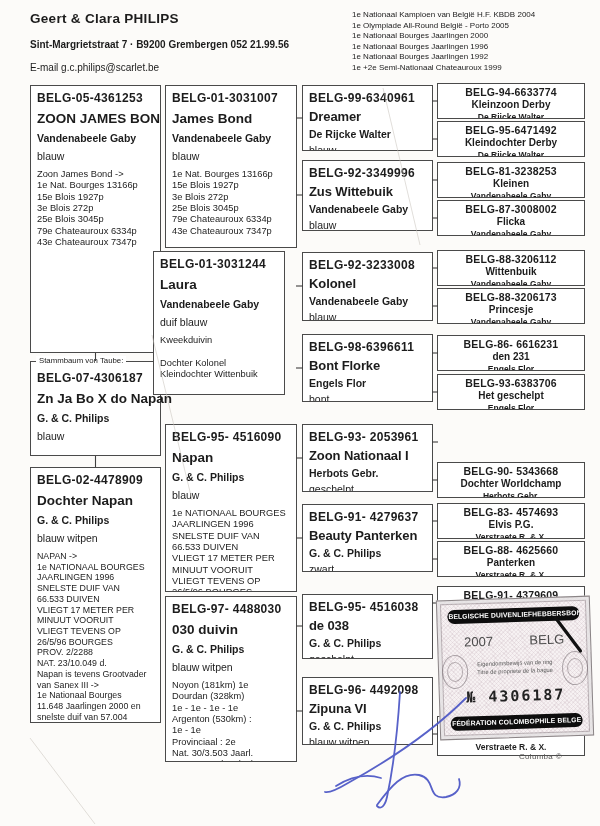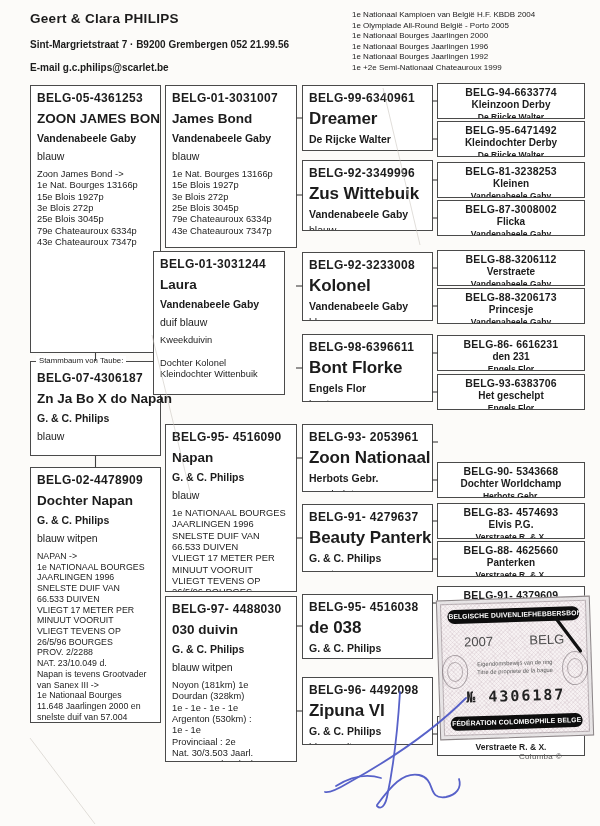--- a/index.html
+++ b/index.html
@@ -1,33 +1,33 @@
 <!DOCTYPE html>
 <html><head>
 <meta charset="utf-8">
 <style>
   html,body{margin:0;padding:0;background:#e8e6e2;}
   #page{position:relative;width:600px;height:826px;background:#fcfbf9;
         font-family:"Liberation Sans",sans-serif;color:#1c1c1c;overflow:hidden;}
   
   .hdr-owner{position:absolute;left:30px;top:11px;font-size:13.5px;font-weight:bold;letter-spacing:.3px;}
   .hdr-address{position:absolute;left:30px;top:39px;font-size:10px;font-weight:bold;}
-  .hdr-email{position:absolute;left:30px;top:62px;font-size:10px;font-weight:bold;}
+  .hdr-email{position:absolute;left:30px;top:62px;font-size:10px;font-weight:normal;}
   .hdr-achv{position:absolute;left:352px;top:10px;font-size:8px;line-height:1.32;white-space:pre-line;color:#222;}
   
   .pbox{position:absolute;background:#fff;border:1px solid #4a4a4a;box-sizing:border-box;
         padding:5px 6px 4px;overflow:hidden;}
   .ring{font-size:12px;font-weight:bold;letter-spacing:.3px;margin-bottom:6px;white-space:nowrap;}
   .bname{font-size:13.5px;font-weight:bold;margin-bottom:6px;white-space:nowrap;}
   .breeder{font-size:10.5px;font-weight:bold;margin-bottom:6px;white-space:nowrap;}
   .bcolor{font-size:10.5px;margin-bottom:7px;}
   .results{font-size:9.3px;line-height:1.22;white-space:pre-line;}
   .dam-results{font-size:8.8px;}
   .c3 .ring{margin-bottom:4px;}
-  .c3 .bname{font-size:17px;letter-spacing:-.1px;margin-bottom:4px;}
+  .c3 .bname{font-size:13px;letter-spacing:-.1px;margin-bottom:4px;}
   .c3 .breeder{margin-bottom:4px;}
   .c3 .bcolor{margin-bottom:0;}
   
   .frame{position:absolute;left:30px;top:361px;width:131px;height:95px;border:1px solid #4a4a4a;
          background:#fff;box-sizing:border-box;padding:9px 6px 4px;overflow:visible;}
   .frame-label{position:absolute;top:-6px;left:5px;background:#fff;font-size:7.8px;padding:0 3px;color:#222;white-space:nowrap;}
   
   .sbox{position:absolute;left:437px;width:148px;height:36px;background:#fff;border:1px solid #4a4a4a;
         box-sizing:border-box;padding:2px 6px;overflow:hidden;text-align:center;}
   .sring{font-size:10.5px;font-weight:bold;letter-spacing:.2px;margin-bottom:1px;white-space:nowrap;}
@@ -268,21 +268,21 @@
     <div class="sname">Kleinen</div>
     <div class="sbreeder">Vandenabeele Gaby</div>
   </div>
   <div class="sbox" style="top:200px">
     <div class="sring">BELG-87-3008002</div>
     <div class="sname">Flicka</div>
     <div class="sbreeder">Vandenabeele Gaby</div>
   </div>
   <div class="sbox" style="top:250px">
     <div class="sring">BELG-88-3206112</div>
-    <div class="sname">Verstraete</div>
+    <div class="sname">Wittenbuik</div>
     <div class="sbreeder">Vandenabeele Gaby</div>
   </div>
   <div class="sbox" style="top:288px">
     <div class="sring">BELG-88-3206173</div>
     <div class="sname">Princesje</div>
     <div class="sbreeder">Vandenabeele Gaby</div>
   </div>
   <div class="sbox" style="top:335px">
     <div class="sring">BELG-86- 6616231</div>
     <div class="sname">den 231</div>

